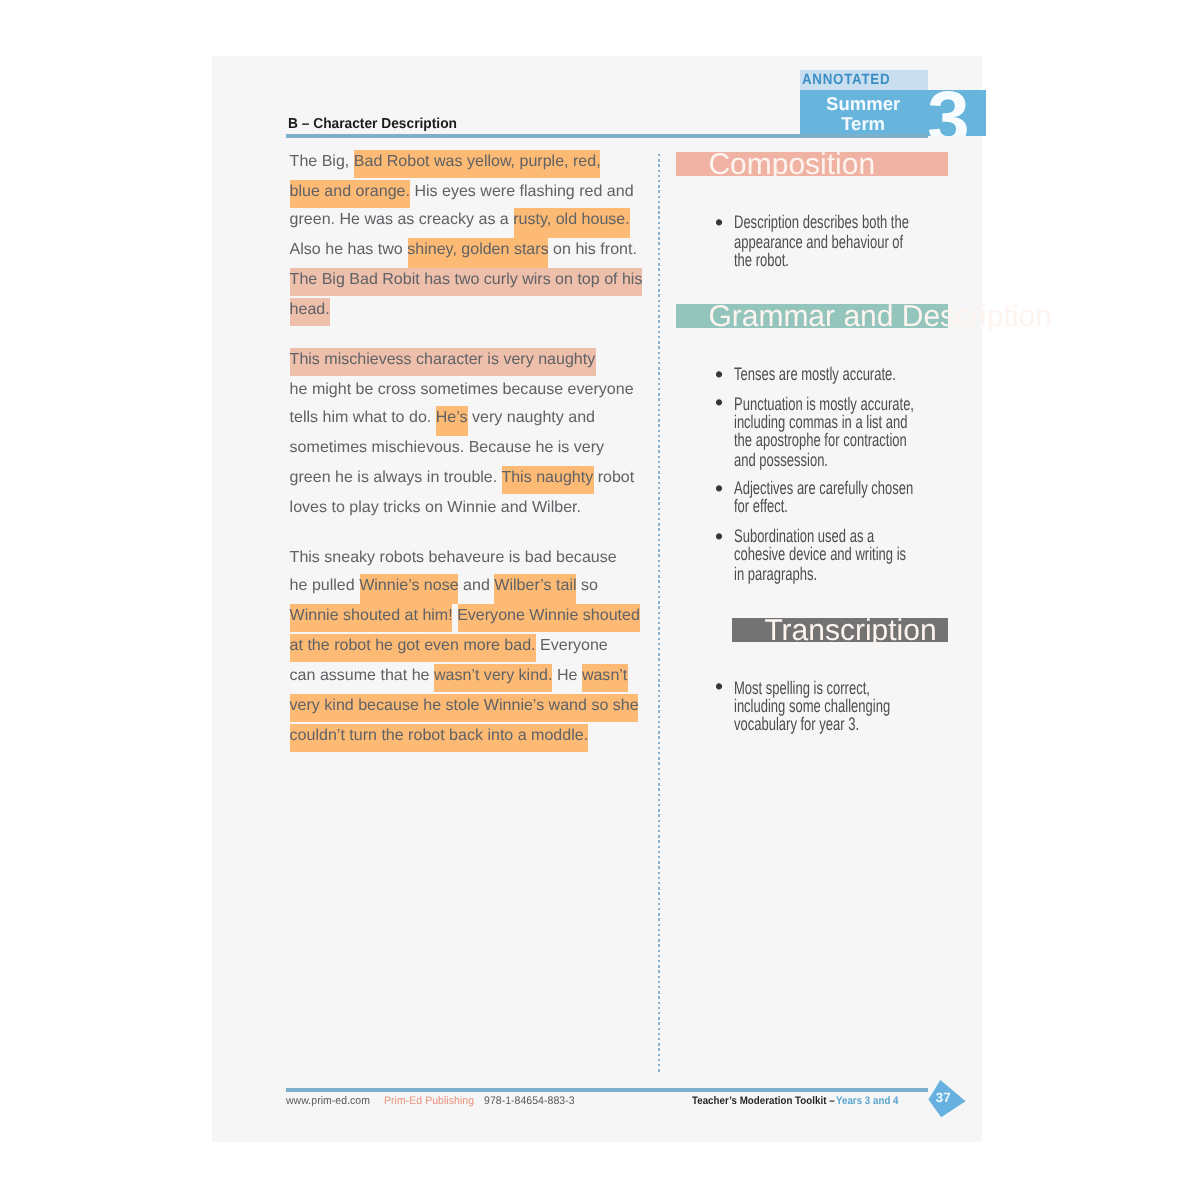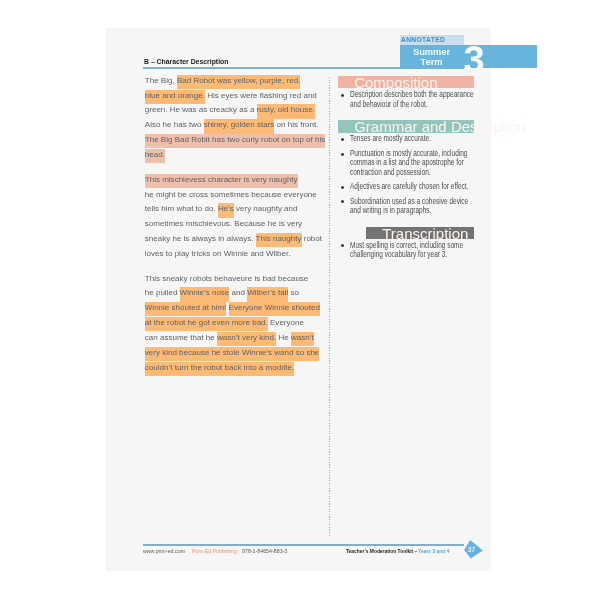--- a/index.html
+++ b/index.html
@@ -9,21 +9,21 @@
   #page{position:absolute;left:105.5px;top:27.5px;width:385px;height:543.5px;
         background:#f6f6f6;}
 
   
   .tab-annot{position:absolute;left:294.5px;top:7.3px;width:64px;height:10px;
              background:#c9dfef;}
   .tab-annot span{position:absolute;left:1.3px;top:1.3px;font-size:7.4px;
       font-weight:bold;letter-spacing:.42px;color:#3b8ec4;line-height:8px;
       transform:scaleX(0.90);transform-origin:0 0;white-space:pre;}
   .tab-main{position:absolute;left:294.5px;top:17.3px;width:92.5px;height:23.4px;
-            background:#67b5dc;overflow:hidden;padding-left:44px;}
+            background:#67b5dc;overflow:hidden;}
   .tab-main .l1{position:absolute;left:-1.2px;top:2.1px;width:65.5px;text-align:center;
       font-size:9.25px;font-weight:bold;color:#f2fafe;line-height:10.4px;}
   .tab-main .l2{position:absolute;left:-1.2px;top:11.9px;width:65.5px;text-align:center;
       font-size:9.25px;font-weight:bold;color:#f2fafe;line-height:10.4px;}
   .tab-num{position:absolute;left:63.6px;top:-2.3px;font-size:38px;
       font-weight:bold;color:#f7fcfe;line-height:34px;letter-spacing:0px;}
 
   
   .sec-title{position:absolute;left:38.7px;top:30.8px;font-size:7.2px;
       font-weight:bold;color:#1b1b1b;letter-spacing:.0px;line-height:8px;
@@ -42,21 +42,21 @@
       white-space:pre;letter-spacing:0px;}
   .gap{height:9.85px;}
   .hl-g{background:#fdba74;padding:1.1px 0 4.2px 0;}
   .hl-p{background:#eec0ac;padding:1.1px 0 4.2px 0;}
 
   
   .right{position:absolute;left:232.7px;top:48.9px;width:135.5px;}
   .band{height:12.1px;margin-bottom:0px;}
   .band span{display:block;padding-left:16px;font-size:15px;font-weight:normal;
       color:#fdf4f0;line-height:13.8px;letter-spacing:0.0px;white-space:pre;}
-  ul.bl{list-style:none;margin:0;padding:0;}
+  ul.bl{list-style:none;margin:17px;padding:0;}
   ul.bl li{position:relative;padding-left:11.4px;color:#4a4c4e;margin:0;
       padding-top:5.3px;}
   ul.bl li:first-child{padding-top:1.8px;}
   ul.bl li .bt{display:block;font-size:9.1px;line-height:9.3px;
       transform:scaleX(0.715);transform-origin:0 0;width:139.9%;}
   ul.bl li:before{content:"\2022";position:absolute;left:2.3px;top:5.9px;
       font-size:11.5px;line-height:9.3px;color:#35373a;}
   ul.bl li:first-child:before{top:2.4px;}
   .grp{margin-bottom:11.6px;}
 
@@ -93,28 +93,28 @@
 
   <div class="sec-title">B – Character Description</div>
   <div class="hrule"></div>
   <div class="dots"></div>
 
   <div class="left" id="leftcol">
       <div class="ln"><span>The Big, </span><span class="hl-g">Bad Robot was yellow, purple, red,</span></div>
       <div class="ln"><span class="hl-g">blue and orange.</span><span> His eyes were flashing red and</span></div>
       <div class="ln"><span>green. He was as creacky as a </span><span class="hl-g">rusty, old house.</span></div>
       <div class="ln"><span>Also he has two </span><span class="hl-g">shiney, golden stars</span><span> on his front.</span></div>
-      <div class="ln"><span class="hl-p">The Big Bad Robit has two curly robot on top of his</span></div>
+      <div class="ln"><span class="hl-p">The Big Bad Robit has two curly wirs on top of his</span></div>
       <div class="ln"><span class="hl-p">head.</span></div>
       <div class="gap"></div>
       <div class="ln"><span class="hl-p">This mischievess character is very naughty</span></div>
       <div class="ln"><span>he might be cross sometimes because everyone</span></div>
       <div class="ln"><span>tells him what to do. </span><span class="hl-g">He’s</span><span> very naughty and</span></div>
       <div class="ln"><span>sometimes mischievous. Because he is very</span></div>
-      <div class="ln"><span>sneaky he is always in always. </span><span class="hl-g">This naughty</span><span> robot</span></div>
+      <div class="ln"><span>green he is always in trouble. </span><span class="hl-g">This naughty</span><span> robot</span></div>
       <div class="ln"><span>loves to play tricks on Winnie and Wilber.</span></div>
       <div class="gap"></div>
       <div class="ln"><span>This sneaky robots behaveure is bad because</span></div>
       <div class="ln"><span>he pulled </span><span class="hl-g">Winnie’s nose</span><span> and </span><span class="hl-g">Wilber’s tail</span><span> so</span></div>
       <div class="ln"><span class="hl-g">Winnie shouted at him!</span><span> </span><span class="hl-g">Everyone Winnie shouted</span></div>
       <div class="ln"><span class="hl-g">at the robot he got even more bad.</span><span> Everyone</span></div>
       <div class="ln"><span>can assume that he </span><span class="hl-g">wasn’t very kind.</span><span> He </span><span class="hl-g">wasn’t</span></div>
       <div class="ln"><span class="hl-g">very kind because he stole Winnie’s wand so she</span></div>
       <div class="ln"><span class="hl-g">couldn’t turn the robot back into a moddle.</span></div>
     </div>

